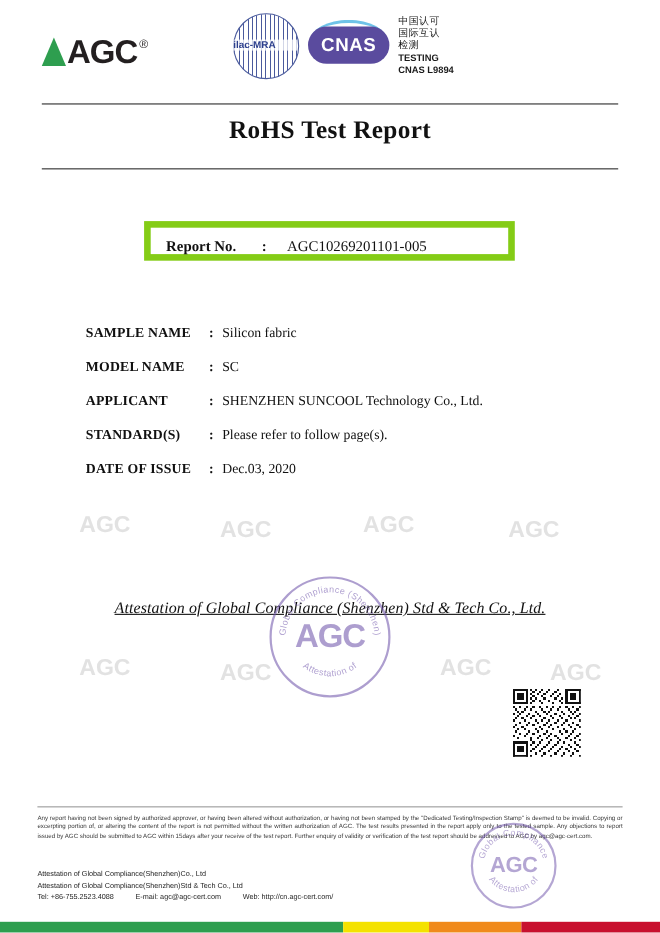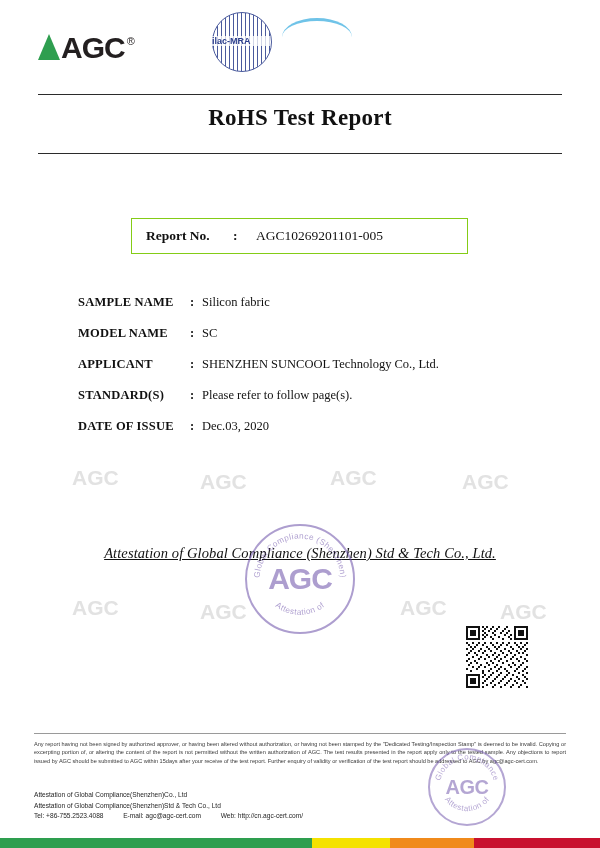--- a/index.html
+++ b/index.html
@@ -143,23 +143,23 @@
     font-family: "Liberation Serif", serif;
     font-weight: bold;
     font-size: 23px;
     letter-spacing: 0.3px;
     color: #111;
   }
 
   
   .report-box {
     position: absolute;
-    left: 131px; top: 218px;
+    left: 131px; top: 201px;
     width: 337px; height: 36px;
-    border: 1px solid #84cc16;
+    border: 6px solid #84cc16;
     box-sizing: border-box;
   }
   .report-box .lbl {
     position: absolute;
     left: 14px; top: 9px;
     font-size: 13.5px;
     font-weight: bold;
   }
   .report-box .colon {
     position: absolute;
@@ -336,22 +336,30 @@
       <span class="reg">®</span>
     </div>
 
     <div class="ilac">
       <span class="circ"></span>
       <span class="band">ilac-MRA</span>
     </div>
 
     <div class="cnas">
       <span class="swoosh"></span>
-    </div>
-
+      <span class="badge">CNAS</span>
+    </div>
+
+    <div class="cnas-text">
+      <div class="cn">中国认可</div>
+      <div class="cn">国际互认</div>
+      <div class="cn">检测</div>
+      <div class="en">TESTING</div>
+      <div class="en">CNAS L9894</div>
+    </div>
   </div>
 
   <div class="rule top"></div>
   <div class="doc-title">RoHS Test Report</div>
   <div class="rule bottom"></div>
 
   <div class="report-box">
     <span class="lbl">Report No.</span>
     <span class="colon">:</span>
     <span class="val">AGC10269201101-005</span>

